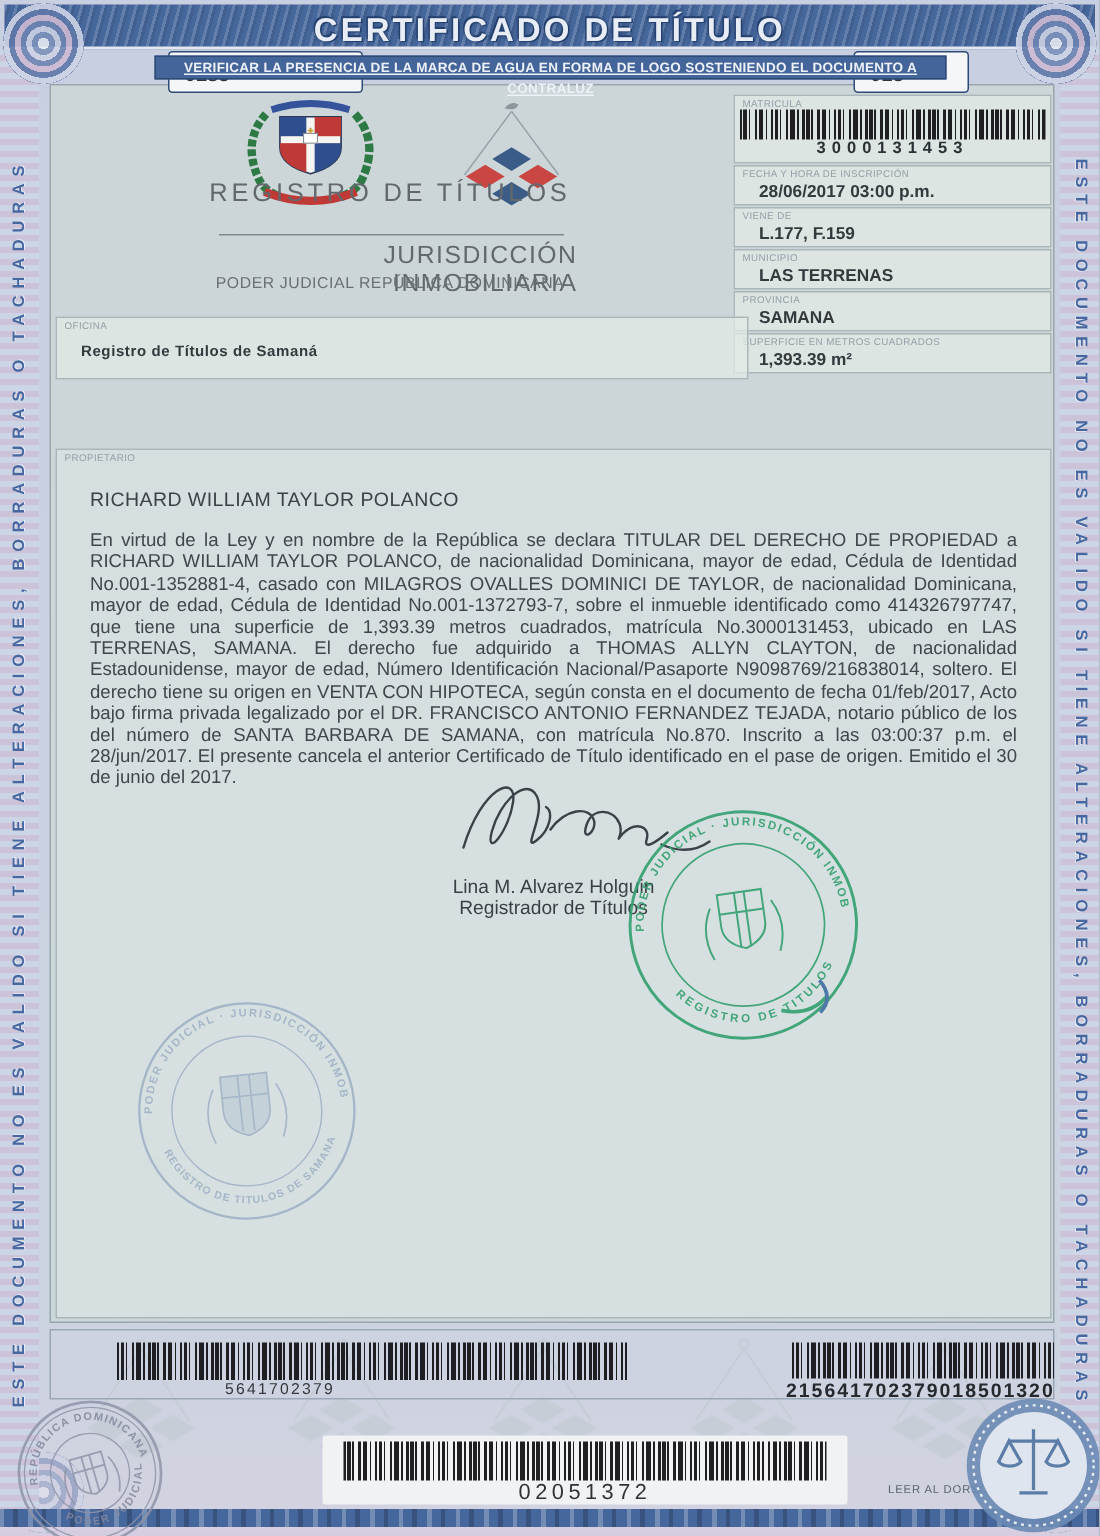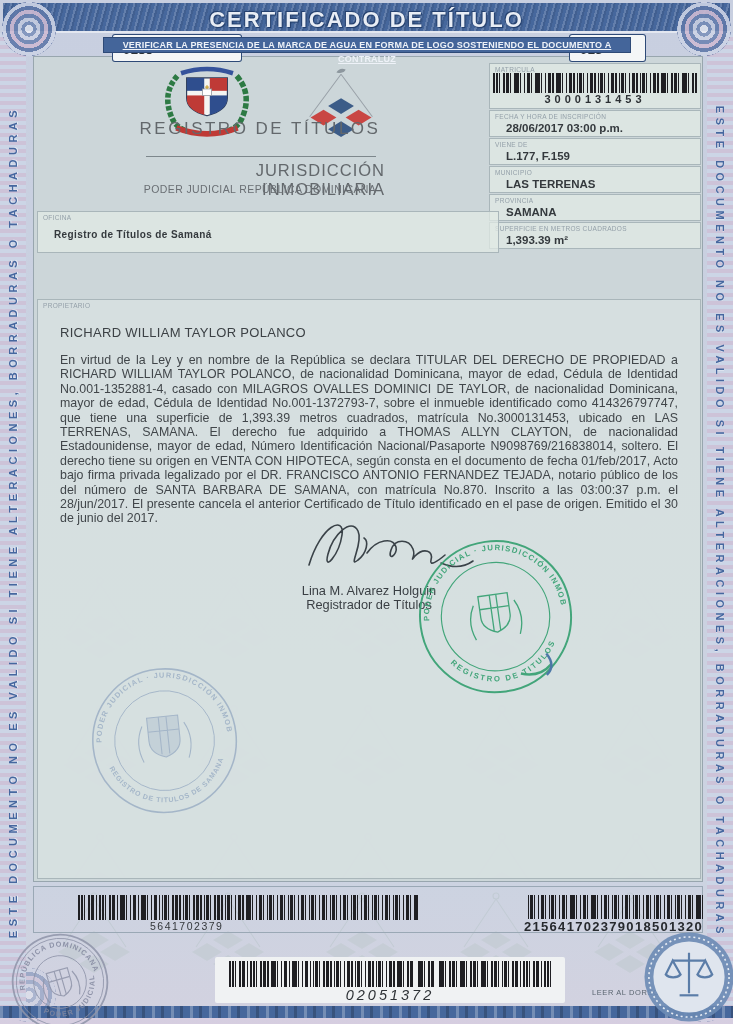--- a/index.html
+++ b/index.html
@@ -76,21 +76,21 @@
   .stamp.blue{left:55px;top:608px;width:152px;height:152px;transform:rotate(-6deg);opacity:.4;}
 
   
   .mid-box{position:absolute;left:33px;top:886px;width:670px;height:47px;border:1px solid #9aa8b5;}
   .bc-left{position:absolute;left:78px;top:895px;width:340px;height:25px;}
   .bc-left-num{position:absolute;left:150px;top:920px;font-size:10.5px;letter-spacing:1.5px;color:#33373b;}
   .bc-right{position:absolute;left:528px;top:895px;width:178px;height:24px;}
   .bc-right-num{position:absolute;left:524px;top:919px;font-size:13px;font-weight:bold;letter-spacing:1.3px;color:#26292d;}
   .validation{position:absolute;left:47px;top:934px;font-size:10px;font-weight:bold;color:#323d49;}
 
-  .bottom-box{position:absolute;left:215px;top:957px;width:350px;height:46px;background:#f0f2f3;border-radius:2px;font-style:italic;}
+  .bottom-box{position:absolute;left:215px;top:957px;width:350px;height:46px;background:#f0f2f3;border-radius:2px;}
   .bc-big{position:absolute;left:14px;top:4px;width:322px;height:26px;}
   .bc-big-num{position:absolute;left:0;right:0;top:30px;text-align:center;font-size:14.5px;letter-spacing:3px;color:#2e3236;}
   .leer{position:absolute;left:592px;top:988px;font-size:7.5px;letter-spacing:.6px;color:#5a6570;}
 
   .seal{position:absolute;pointer-events:none;}
   .seal.left-seal{left:10px;top:932px;width:100px;height:100px;transform:rotate(-16deg);opacity:.85;}
   .seal.right-seal{left:642px;top:930px;width:94px;height:94px;}
 
   .bottom-band{position:absolute;left:0;top:1006px;width:733px;height:14px;background:#46679c;
     background-image:repeating-linear-gradient(90deg,rgba(255,255,255,.25) 0 3px,transparent 3px 9px,rgba(0,0,0,.2) 9px 12px,transparent 12px 19px);

